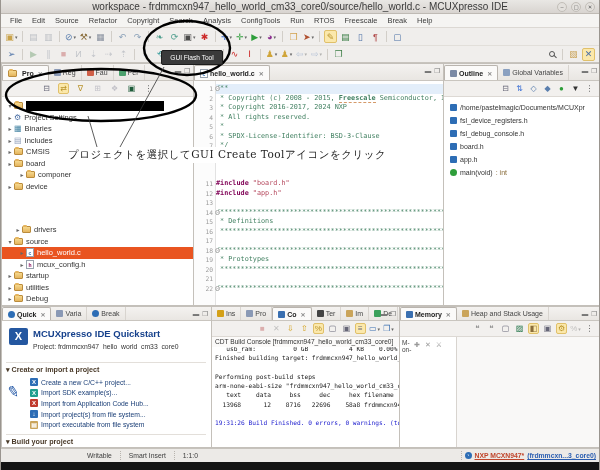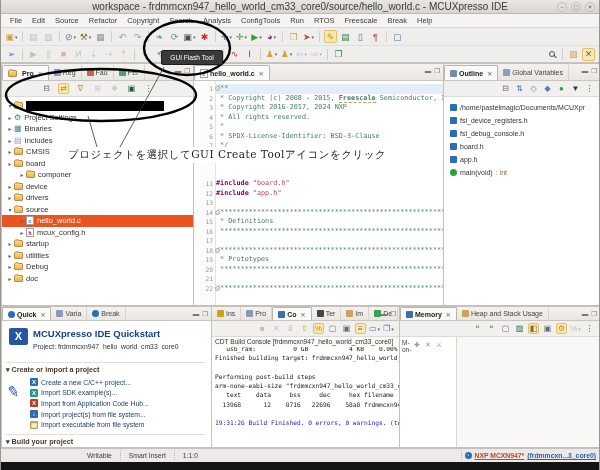--- a/index.html
+++ b/index.html
@@ -277,21 +277,21 @@
           <div class="trow" style="padding-left: 16px;">
             <span class="arr">▸</span>
             <span class="ticon fol"></span>
             <span>componer</span>
           </div>
           <div class="trow" style="padding-left: 4px;">
             <span class="arr">▸</span>
             <span class="ticon fol"></span>
             <span>device</span>
           </div>
-          <div class="trow" style="padding-left: 4px;">
+          <div class="trow" style="padding-left: 12px; margin-top: 32px;">
             <span class="arr">▸</span>
             <span class="ticon fol"></span>
             <span>drivers</span>
           </div>
           <div class="trow" style="padding-left: 4px;">
             <span class="arr">▾</span>
             <span class="ticon fol"></span>
             <span>source</span>
           </div>
           <div class="trow sel" style="padding-left: 16px;">

